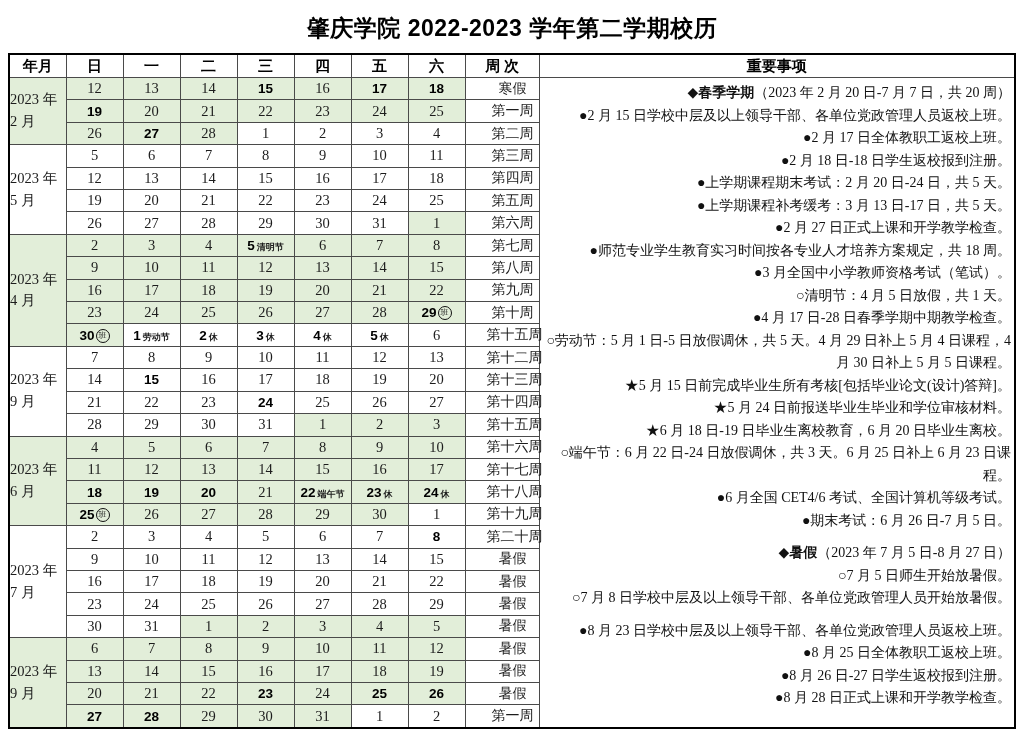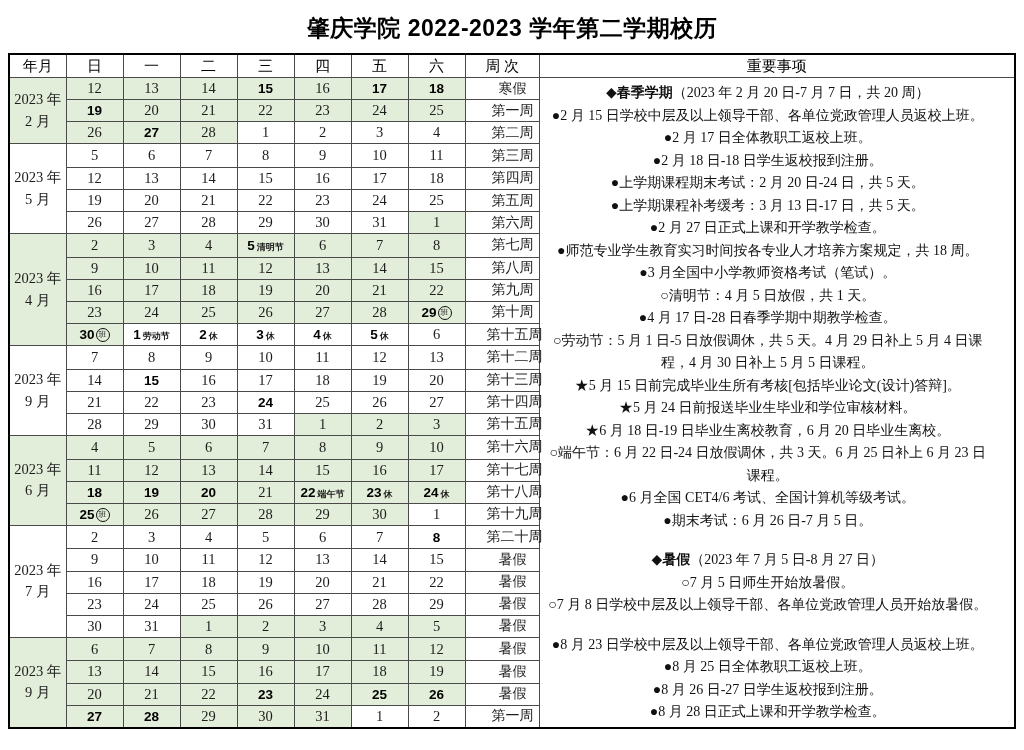--- a/index.html
+++ b/index.html
@@ -10,40 +10,40 @@
   .page-title {
     text-align:center; font-family:"Liberation Sans","DejaVu Sans",sans-serif;
     font-weight:bold; font-size:23px; margin:13px 8px 9px; letter-spacing:0.5px;
   }
   table.cal {
     border-collapse:collapse; table-layout:fixed;
     margin-left:8px; width:1008px; height:676px;
     border:2px solid #000;
   }
   .cal th, .cal td { border:1px solid #4a4a4a; padding:0; }
-  .cal th { font-size:15px; height:22px; font-weight:normal; background:#fff; }
-  td.month { text-align:center; font-size:14.5px; line-height:1.5; color:#1c1c1c; }
+  .cal th { font-size:15px; height:22px; font-weight:bold; background:#fff; }
+  td.month { text-align:left; font-size:14.5px; line-height:1.5; color:#1c1c1c; }
   td.day, td.week { text-align:center; font-size:14.5px; height:21px; color:#1c1c1c; white-space:nowrap; }
   td.week { font-size:14px;padding-left:21px; }
   .g { background:#e2eed9; }
   .num { font-size:14.5px; }
   .num.b {
     font-family:"Liberation Sans","DejaVu Sans",sans-serif;
     font-weight:bold; font-size:13.5px; color:#000;
   }
   .tag { font-size:9px; margin-left:2px; font-family:Liberation Sans, sans-serif; font-weight:bold; }
   .circ {
     display:inline-block; width:12px; height:12px; line-height:12px;
     border:1px solid #111; border-radius:50%; font-size:8px; text-align:center;
     vertical-align:2px; margin-left:1px;
     font-family:"Liberation Sans","DejaVu Sans",sans-serif;
   }
-  td.events { vertical-align:top; text-align:center; padding:4px 24px 0 6px; background:#fff; }
+  td.events { vertical-align:top; text-align:right; padding:4px 3px 0 6px; background:#fff; }
   .evline { font-size:14px; line-height:22.5px; color:#111; }
-  .evline.gap { margin-top:17px; }
+  .evline.gap { margin-top:10px; }
   .evline b { font-weight:bold; }
 </style>
 </head>
 <body>
 
 <div class="page-title">肇庆学院 2022-2023 学年第二学期校历</div>
 
 <table class="cal">
   <colgroup>
     <col style="width:57px">

